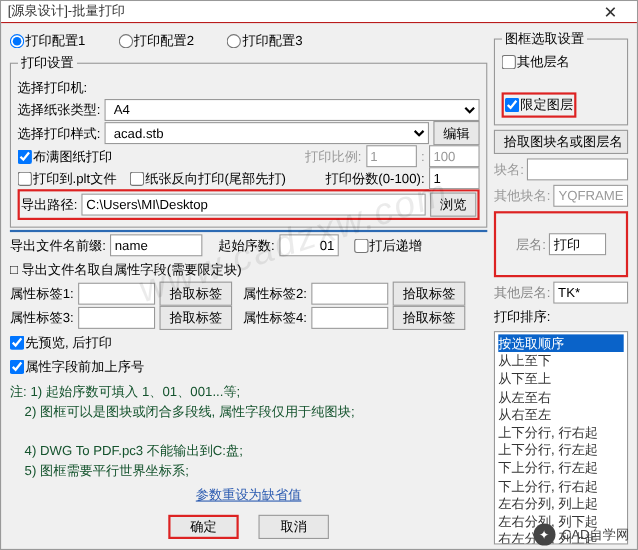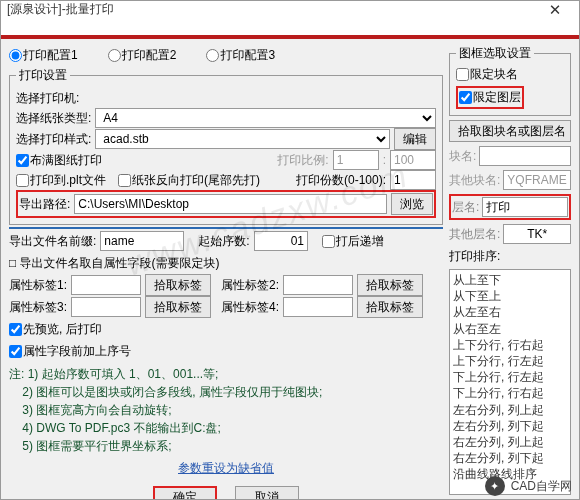--- a/index.html
+++ b/index.html
@@ -1,18 +1,18 @@
 <!DOCTYPE html>
 <html><head>
 <meta charset="utf-8">
 <style>
 * { box-sizing:border-box; font-family:"Microsoft YaHei","SimSun",sans-serif; font-size:12px; }
 body { margin:0; background:#f0f0f0; width:580px; height:500px; position:relative; }
 .win { width:580px; height:500px; background:#f0f0f0; border:1px solid #999; display:flex; flex-direction:column; }
-.titlebar { height:38px; background:#fff; display:flex; align-items:flex-start; padding:0 6px; border-bottom:4px solid #b91c1c; }
+.titlebar { height:20px; background:#fff; display:flex; align-items:center; padding:0 6px; border-bottom:1px solid #b91c1c; }
 .titlebar .t { flex:1; color:#333; }
 .titlebar .x { width:36px; text-align:center; font-size:15px; color:#333; cursor:pointer; }
 .body { flex:1; padding:6px 8px 4px 8px; display:flex; gap:6px; overflow:hidden; }
 .left { flex:1; display:flex; flex-direction:column; gap:2px; min-width:0; }
 .right { width:122px; display:flex; flex-direction:column; gap:4px; }
 .row { display:flex; align-items:center; gap:4px; min-height:20px; }
 .row label { white-space:nowrap; }
 input[type=text], select { height:20px; border:1px solid #999; background:#fff; padding:0 3px; }
 input[type=text] { min-width:0; }
 button { height:22px; border:1px solid #999; background:#e8e8e8; padding:0 8px; cursor:pointer; white-space:nowrap; }
@@ -149,65 +149,66 @@
       <div class="row">
           <label class="chk">
             <input type="checkbox" checked="" style="">
             <span>属性字段前加上序号</span>
           </label>
         </div>
 
       <div class="notes">
         <span>注:</span>&nbsp;<span>1) 起始序数可填入 1、01、001...等;</span><br>
         &nbsp;&nbsp;&nbsp;&nbsp;<span>2) 图框可以是图块或闭合多段线, 属性字段仅用于纯图块;</span><br>
-        &nbsp;&nbsp;&nbsp;&nbsp;<span>3) 图框宽高方向会自动旋转;</span><br>
+        &nbsp;&nbsp;&nbsp;&nbsp;<br>
         &nbsp;&nbsp;&nbsp;&nbsp;<span>4) DWG To PDF.pc3 不能输出到C:盘;</span><br>
         &nbsp;&nbsp;&nbsp;&nbsp;<span>5) 图框需要平行世界坐标系;</span>
       </div>
 
       <div class="reset">参数重设为缺省值</div>
       <div class="footer">
         <button class="hl-red" style="width:64px">确定</button>
         <button style="width:64px">取消</button>
       </div>
     </div>
 
     <div class="right">
       <fieldset>
         <legend>图框选取设置</legend>
         <label class="chk">
             <input type="checkbox" style="">
-            <span>限定块名</span>
-          </label>
-        <label class="chk hl-red" style="margin-top:2px;padding:1px">
+            <span>其他层名</span>
+          </label>
+        <label class="chk hl-red" style="margin-top:18px;padding:1px">
             <input type="checkbox" checked="" style="">
             <span>限定图层</span>
           </label>
       </fieldset>
       <button style="width:100%">拾取图块名或图层名</button>
 
       <div class="kv">
           <span class="lab disabled">块名:</span>
           <input type="text" disabled="" style="flex: 1 1 0%;" class="disabled">
         </div>
       <div class="kv">
           <span class="lab disabled">其他块名:</span>
           <input type="text" disabled="" style="flex: 1 1 0%;" class="disabled" value="YQFRAME*">
         </div>
-      <div class="kv hl-red" style="padding:1px">
+      <div class="kv hl-red" style="padding:18px">
           <span class="lab">层名:</span>
           <input type="text" style="flex: 1 1 0%;" value="打印">
         </div>
       <div class="kv">
           <span class="lab">其他层名:</span>
-          <input type="text" style="flex: 1 1 0%; text-align: center;" value="TK*">
+          <input type="text" style="flex: 1 1 0%;" value="TK*">
         </div>
 
       <div>打印排序:</div>
       <div class="rlist" id="orderlist">
+          <div class="sel">按选取顺序</div>
           <div>从上至下</div>
           <div>从下至上</div>
           <div>从左至右</div>
           <div>从右至左</div>
           <div>上下分行, 行右起</div>
           <div>上下分行, 行左起</div>
           <div>下上分行, 行左起</div>
           <div>下上分行, 行右起</div>
           <div>左右分列, 列上起</div>
           <div>左右分列, 列下起</div>

